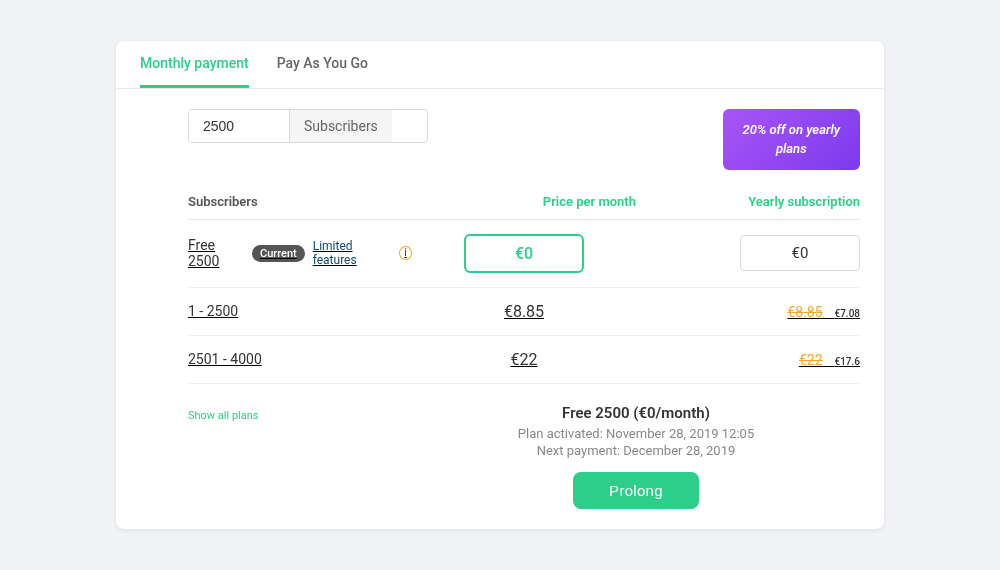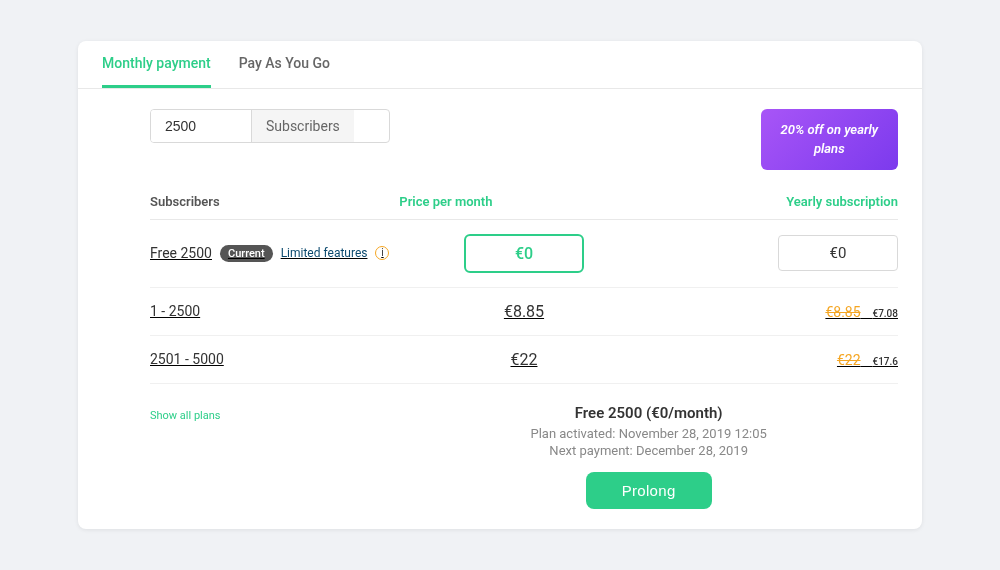--- a/index.html
+++ b/index.html
@@ -8,21 +8,21 @@
       background: #f0f2f5;
       display: flex;
       justify-content: center;
       align-items: center;
       min-height: 570px;
       width: 1000px;
     }
     .card {
       background: #fff;
       border-radius: 8px;
-      width: 844px;
+      width: 768px;
       padding: 0;
       box-shadow: 0 1px 4px rgba(0,0,0,0.08);
       overflow: hidden;
     }
     .tabs {
       display: flex;
       align-items: center;
       padding: 0 24px;
       border-bottom: 1px solid #e8e8e8;
     }
@@ -99,21 +99,21 @@
       font-weight: 600;
       color: #2dce89;
     }
     .col-header:first-child {
       color: #555;
     }
     .col-header:last-child {
       text-align: right;
     }
     .col-header:nth-child(2) {
-      text-align: left;
+      text-align: right;
     }
     .table-row {
       display: grid;
       grid-template-columns: 2fr 2fr 2fr;
       padding: 14px 0;
       border-bottom: 1px solid #f0f0f0;
       align-items: center;
       text-decoration: underline;
     }
     .row-label {
@@ -281,21 +281,21 @@
         </div>
         <div class="yearly-cell">
           <span class="strikethrough">€8.85</span>
           &nbsp;
           <span class="discounted">€7.08</span>
         </div>
       </div>
 
       <div class="table-row">
         <div class="row-label">
-          <span>2501 - 5000</span>
+          <span>2501 - 4000</span>
         </div>
         <div class="price-cell">
           <span class="price-plain">€22</span>
         </div>
         <div class="yearly-cell">
           <span class="strikethrough">€22</span>
           &nbsp;
           <span class="discounted">€17.6</span>
         </div>
       </div>

